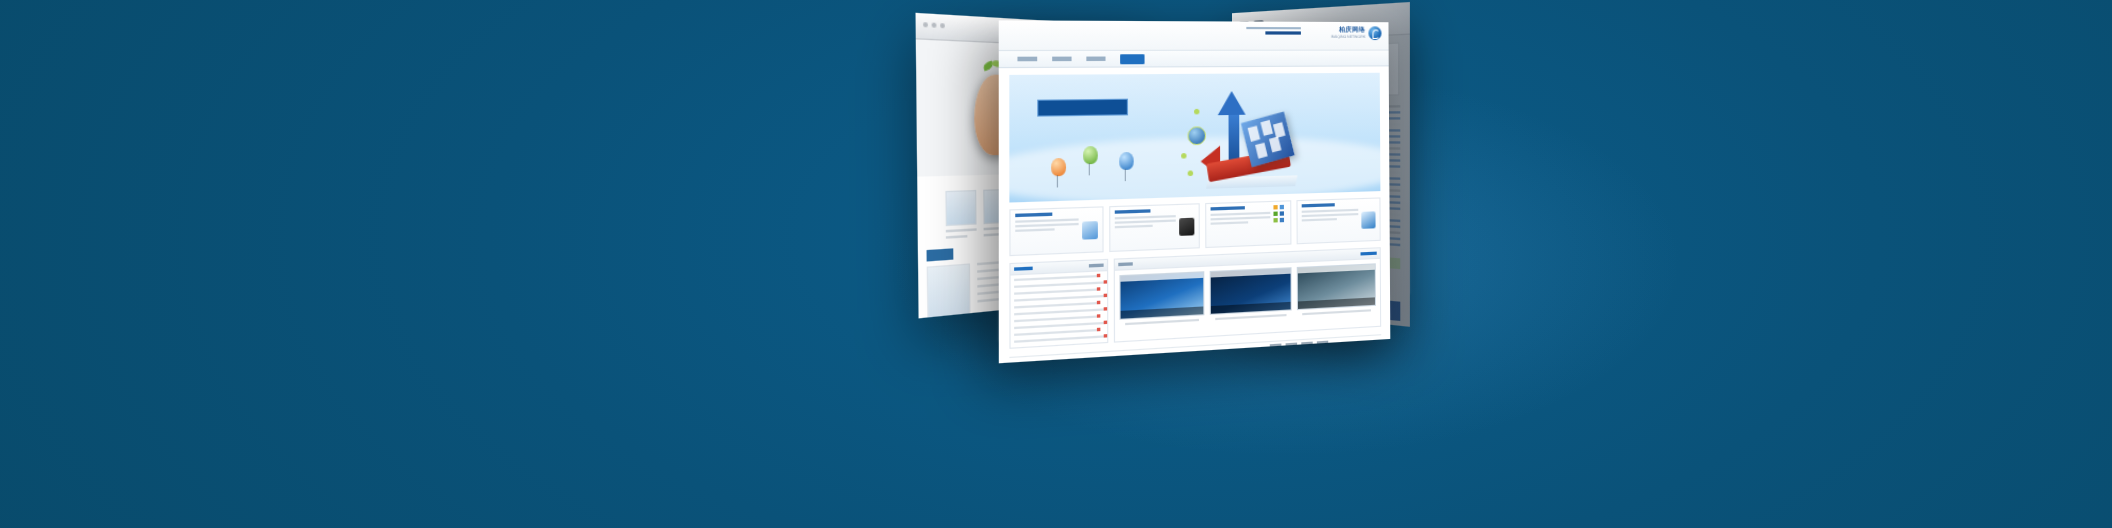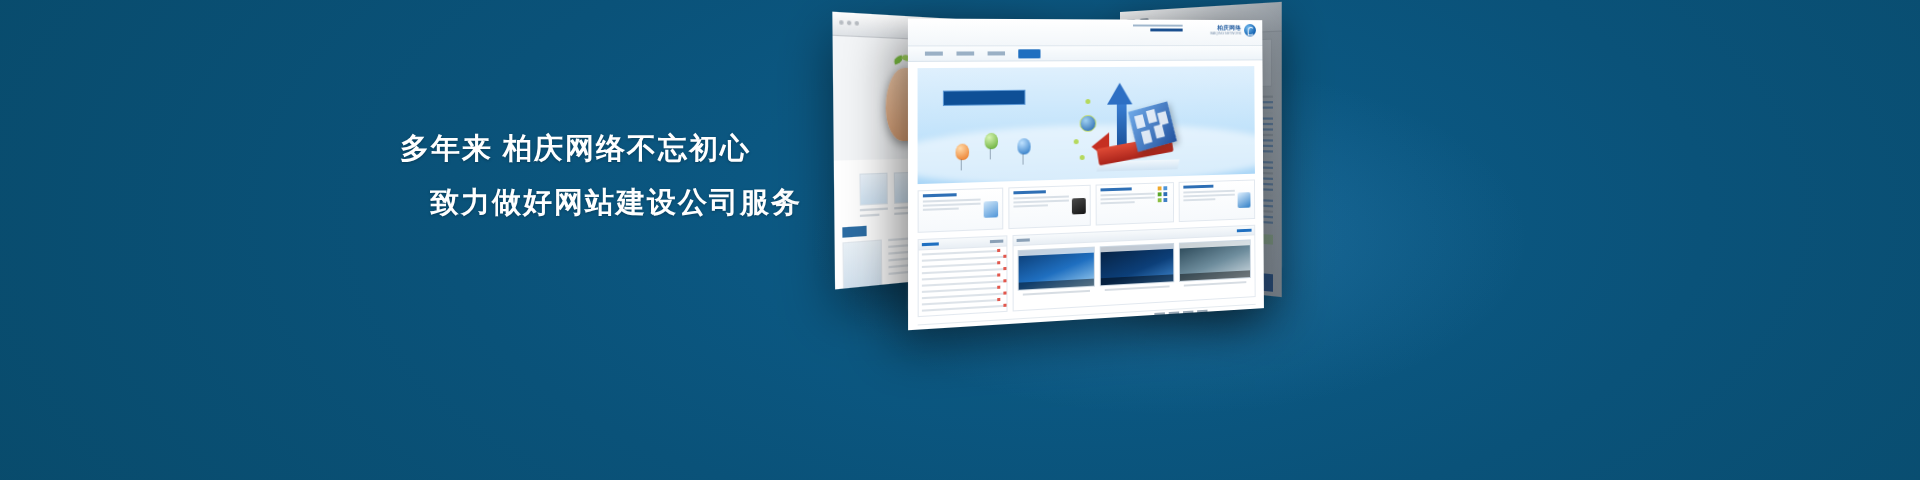--- a/index.html
+++ b/index.html
@@ -209,24 +209,20 @@
   .glow{position:absolute;left:760px;top:40px;width:820px;height:400px;z-index:0;
      background:radial-gradient(ellipse at 50% 50%,rgba(90,170,230,.22),rgba(0,0,0,0) 62%);}
 </style>
 </head>
 <body style="background: rgb(10, 82, 123);">
 
 <div class="stage">
 
   <div class="glow"></div>
 
-  <div class="headline">
-    <div class="hl-1">多年来 柏庆网络不忘初心</div>
-    <div class="hl-2">致力做好网站建设公司服务</div>
-  </div>
 
   <div class="scene">
 
     <div class="refl refl-left"></div>
     <div class="refl refl-right"></div>
     <div class="refl refl-main"></div>
 
     <div class="panel panel-left">
       <div class="pl-chrome">
         <div class="pl-dots">

